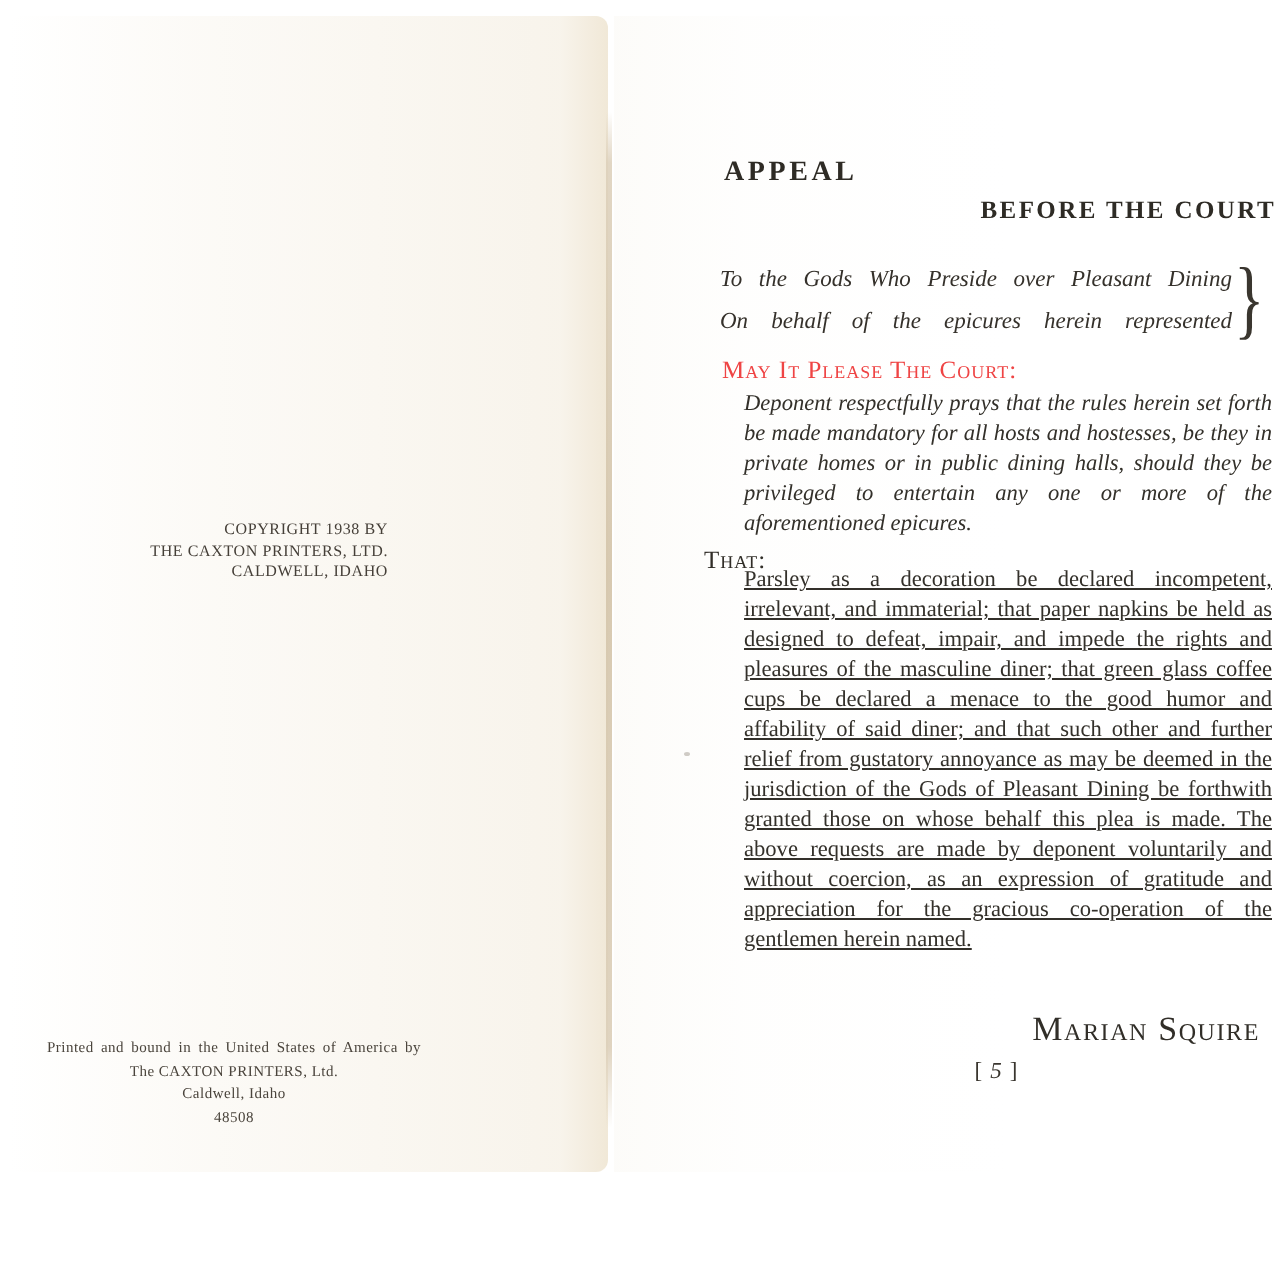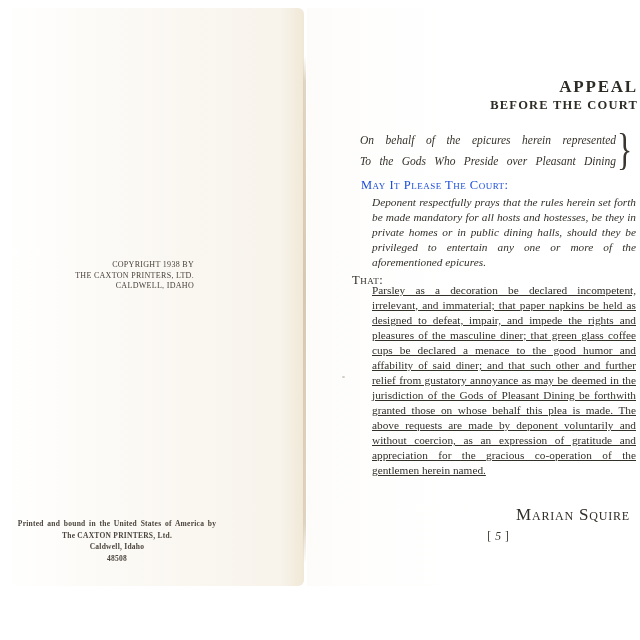--- a/index.html
+++ b/index.html
@@ -69,36 +69,36 @@
     letter-spacing: 0.3px;
     line-height: 10.5px;
     color: #453f38;
   }
   .printer-block {
     position: absolute;
     left: 0px; top: 518px;
     width: 234px;
     text-align: center;
     font-size: 7.5px;
-    font-weight: bold;
+    font-weight: normal;
     letter-spacing: 0.25px;
     line-height: 11.5px;
     color: #4a443c;
   }
   .printer-block .wide {
     word-spacing: 1.5px;
   }
 
   
   .title-line1 {
     position: absolute;
     left: 362px; top: 80px;
     width: 276px;
-    text-align: right;
-    font-size: 17px;
+    text-align: left;
+    font-size: 14px;
     font-weight: bold;
     letter-spacing: 1.8px;
     line-height: 14px;
     color: #2e2b25;
   }
   .title-line2 {
     position: absolute;
     left: 362px; top: 98px;
     width: 276px;
     text-align: right;
@@ -133,21 +133,21 @@
     transform: scaleX(0.72);
     transform-origin: left center;
   }
   .salutation {
     position: absolute;
     left: 361px; top: 178px;
     font-size: 12.5px;
     font-variant: small-caps;
     letter-spacing: 0.5px;
     line-height: 15px;
-    color: #1d4ed8;
+    color: #ef4444;
   }
   .body-para {
     position: absolute;
     left: 372px;
     width: 264px;
     font-size: 11.3px;
     line-height: 15px;
     text-align: justify;
     color: #33302a;
   }
@@ -207,22 +207,22 @@
     <div class="wide">Printed and bound in the United States of America by</div>
     <div>The CAXTON PRINTERS, Ltd.</div>
     <div>Caldwell, Idaho</div>
     <div>48508</div>
   </div>
 
   <div class="title-line1">APPEAL</div>
   <div class="title-line2">BEFORE THE COURT</div>
 
   <div class="dedication">
+    <div class="ded-line">To the Gods Who Preside over Pleasant Dining</div>
     <div class="ded-line">On behalf of the epicures herein represented</div>
-    <div class="ded-line">To the Gods Who Preside over Pleasant Dining</div>
   </div>
   <div class="brace">}</div>
 
   <div class="salutation">May It Please The Court:</div>
 
   <div class="body-para para1">Deponent respectfully prays that the rules herein set forth be made mandatory for all hosts and hostesses, be they in private homes or in public dining halls, should they be privileged to entertain any one or more of the aforementioned epicures.</div>
 
   <div class="that-label">That:</div>
 
   <div class="body-para para2">Parsley as a decoration be declared incompetent, irrelevant, and immaterial; that paper napkins be held as designed to defeat, impair, and impede the rights and pleasures of the masculine diner; that green glass coffee cups be declared a menace to the good humor and affability of said diner; and that such other and further relief from gustatory annoyance as may be deemed in the jurisdiction of the Gods of Pleasant Dining be forthwith granted those on whose behalf this plea is made. The above requests are made by deponent voluntarily and without coercion, as an expression of gratitude and appreciation for the gracious co-operation of the gentlemen herein named.</div>

